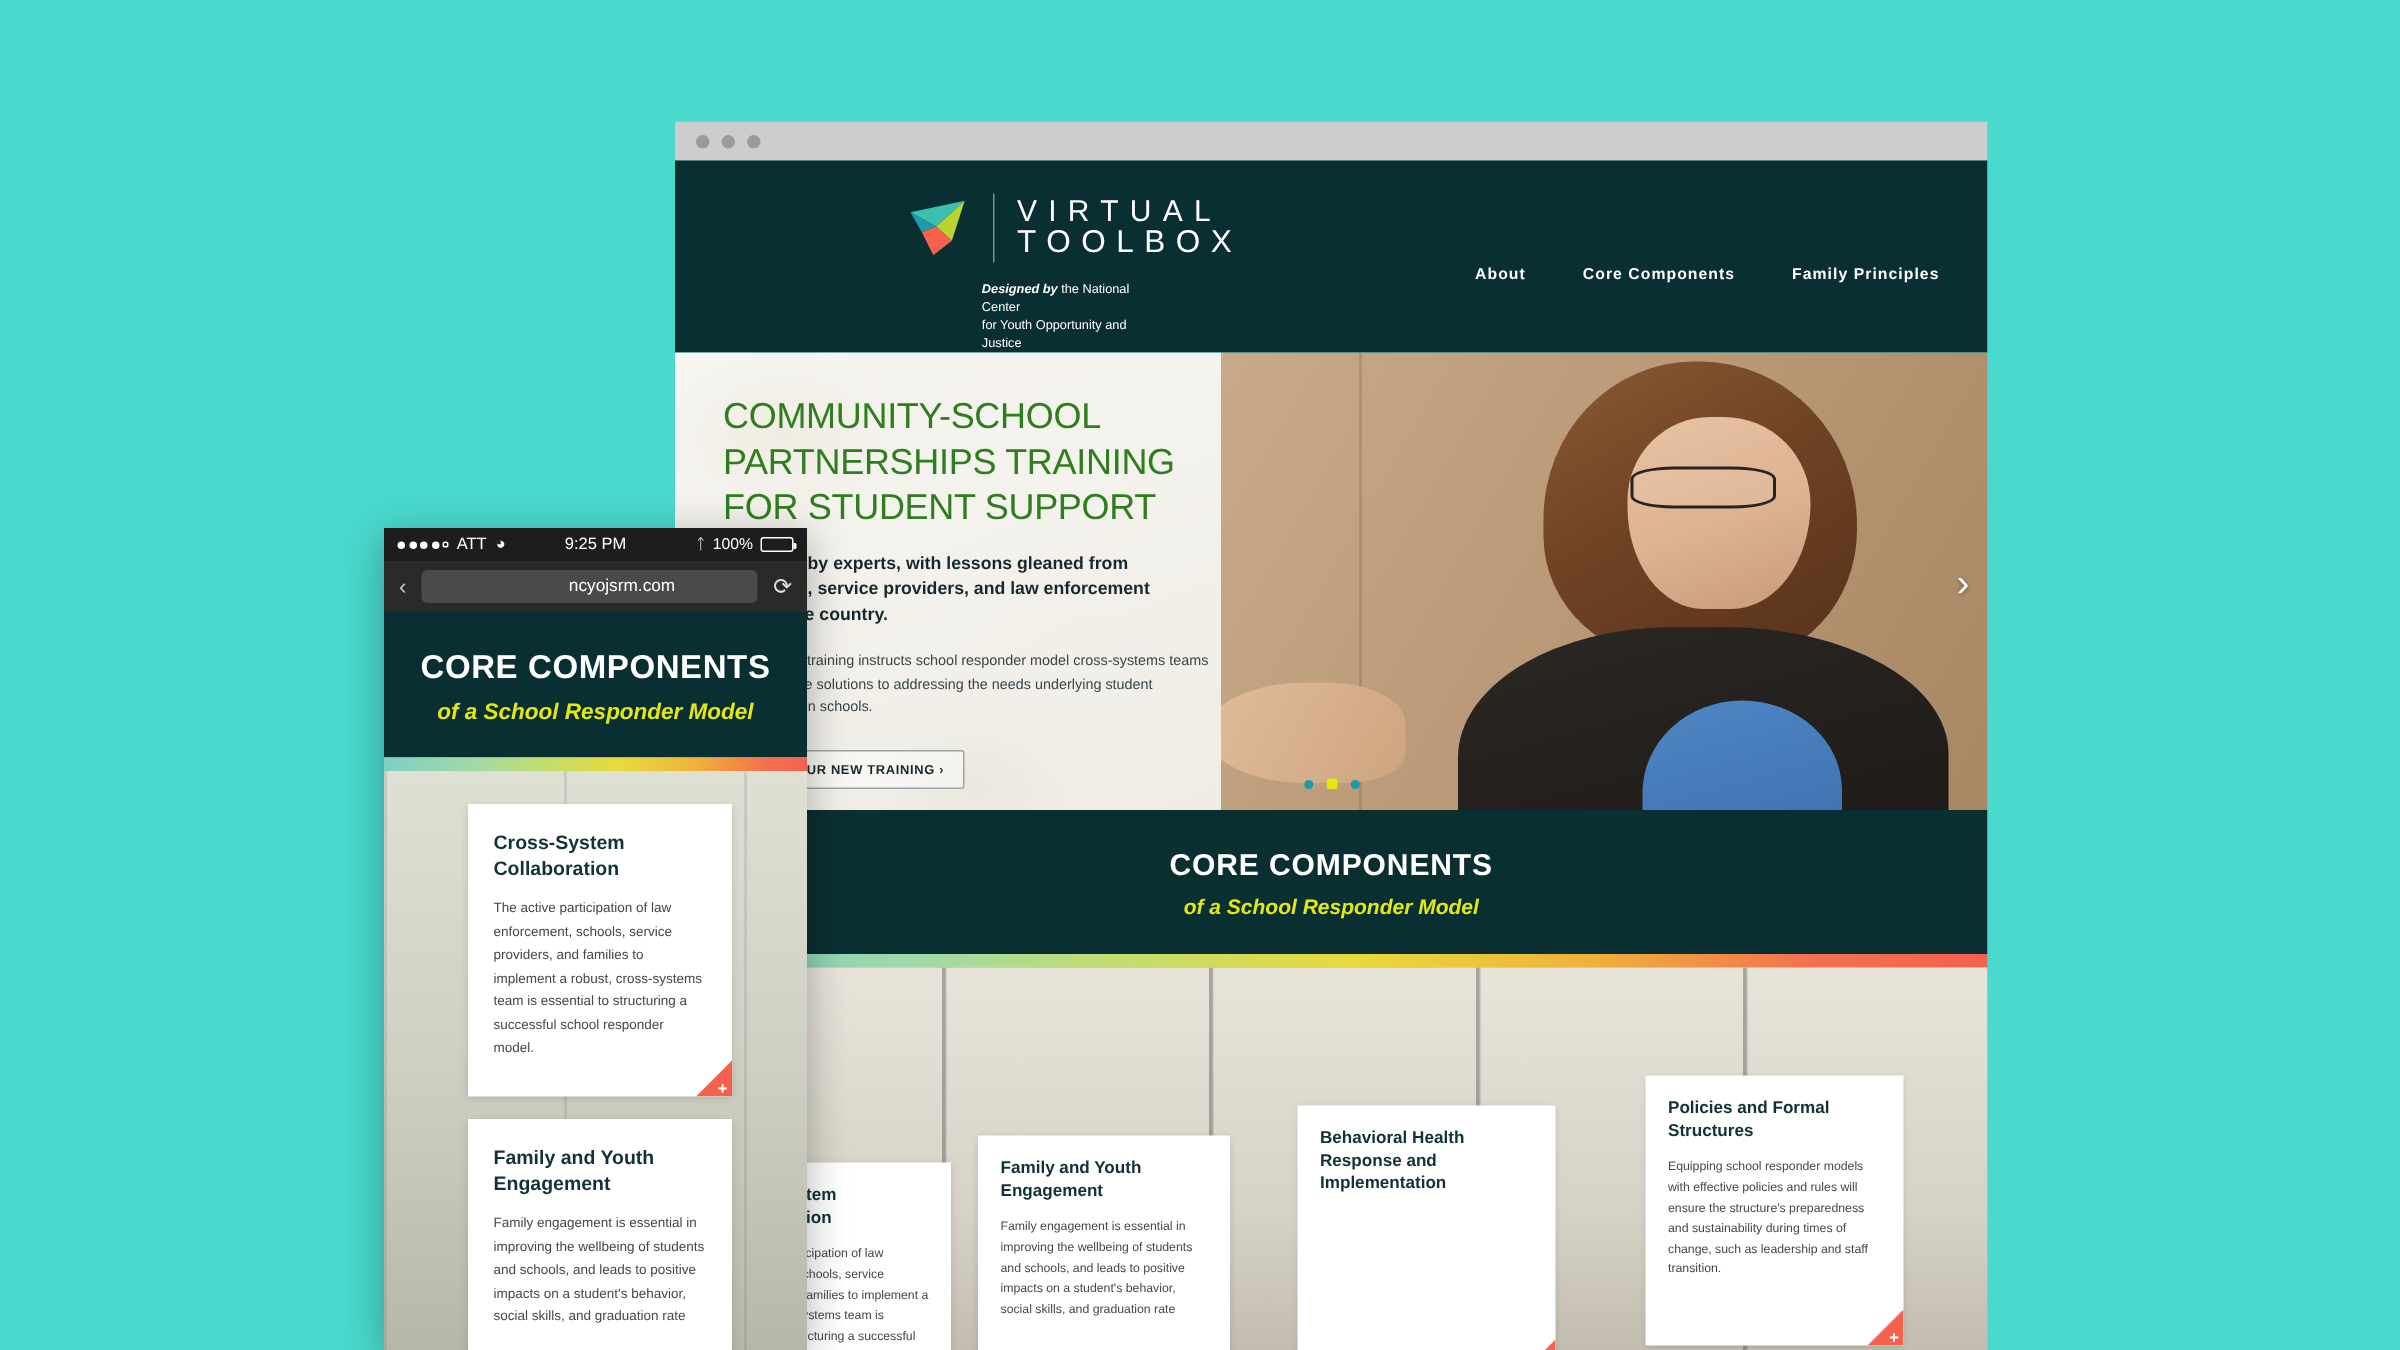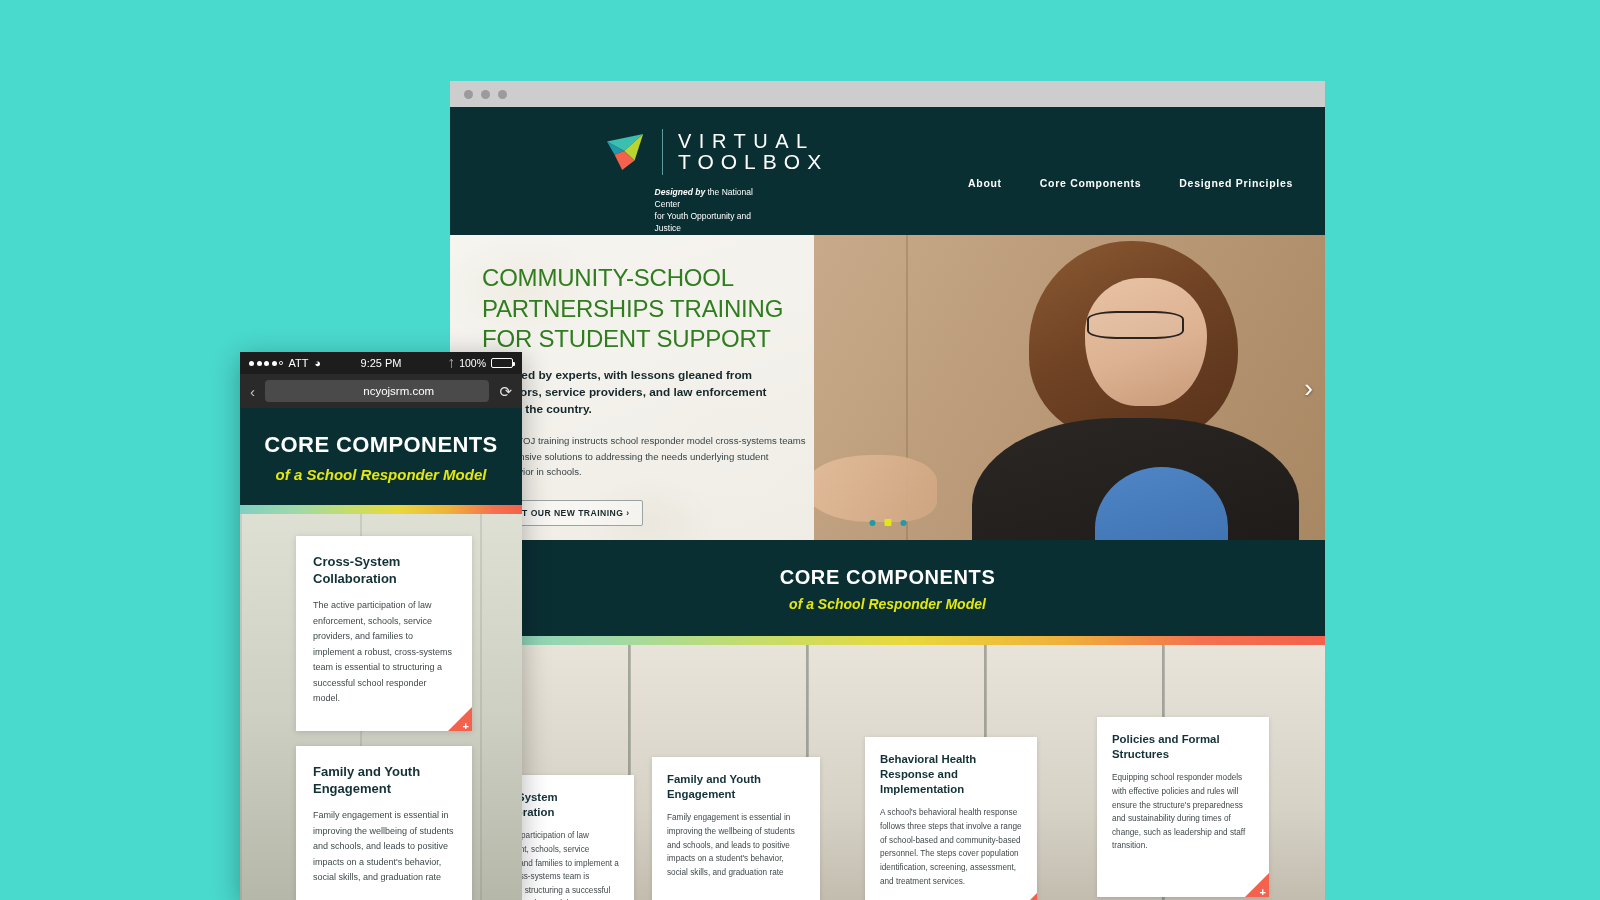--- a/index.html
+++ b/index.html
@@ -319,21 +319,21 @@
   }
 
   #card-1 { left: 16px;  top: 130px; width: 168px; height: 180px; }
   #card-2 { left: 202px; top: 112px; width: 168px; height: 180px; }
   #card-3 { left: 415px; top: 92px;  width: 172px; height: 180px; }
   #card-4 { left: 625px; top: 72px;  width: 172px; height: 180px; margin-left: 22px; }
 
   
   #phone {
     position: absolute;
-    left: 240px; top: 352px;
+    left: 256px; top: 352px;
     width: 282px; height: 548px;
     background: #1d1d1d;
     overflow: hidden;
     box-shadow: 0 6px 26px rgba(0,0,0,0.3);
   }
 
   #phone-statusbar {
     height: 22px;
     background: #1d1d1d;
     display: flex; align-items: center;
@@ -492,21 +492,21 @@
       </div>
       <div id="powered-by">
         <span class="pb-em">Designed by</span><span> the National Center</span><br>
         <span>for Youth Opportunity and Justice</span>
       </div>
     </div>
 
     <nav id="main-nav">
       <span class="nav-link">About</span>
       <span class="nav-link">Core Components</span>
-      <span class="nav-link">Designed Principles</span>
+      <span class="nav-link">Family Principles</span>
     </nav>
   </div>
 
   <section id="hero">
     <div id="hero-left">
       <div id="hero-left-photo"></div>
       <div id="hero-left-wash"></div>
       <div id="hero-left-content">
         <h1 id="hero-title">COMMUNITY-SCHOOL PARTNERSHIPS TRAINING FOR STUDENT SUPPORT</h1>
         <p id="hero-sub">Designed by experts, with lessons gleaned from educators, service providers, and law enforcement around the country.</p>
@@ -554,21 +554,20 @@
     </div>
 
     <div class="card" id="card-2">
       <div class="card-title">Family and Youth Engagement</div>
       <div class="card-body">Family engagement is essential in improving the wellbeing of students and schools, and leads to positive impacts on a student's behavior, social skills, and graduation rate</div>
 
     </div>
 
     <div class="card" id="card-3">
       <div class="card-title">Behavioral Health Response and Implementation</div>
-      <div class="card-body">A school's behavioral health response follows three steps that involve a range of school-based and community-based personnel. The steps cover population identification, screening, assessment, and treatment services.</div>
       <span class="card-corner"></span>
 
     </div>
 
     <div class="card" id="card-4">
       <div class="card-title">Policies and Formal Structures</div>
       <div class="card-body">Equipping school responder models with effective policies and rules will ensure the structure's preparedness and sustainability during times of change, such as leadership and staff transition.</div>
       <span class="card-corner"></span>
       <span class="card-corner-plus">+</span>
     </div>

